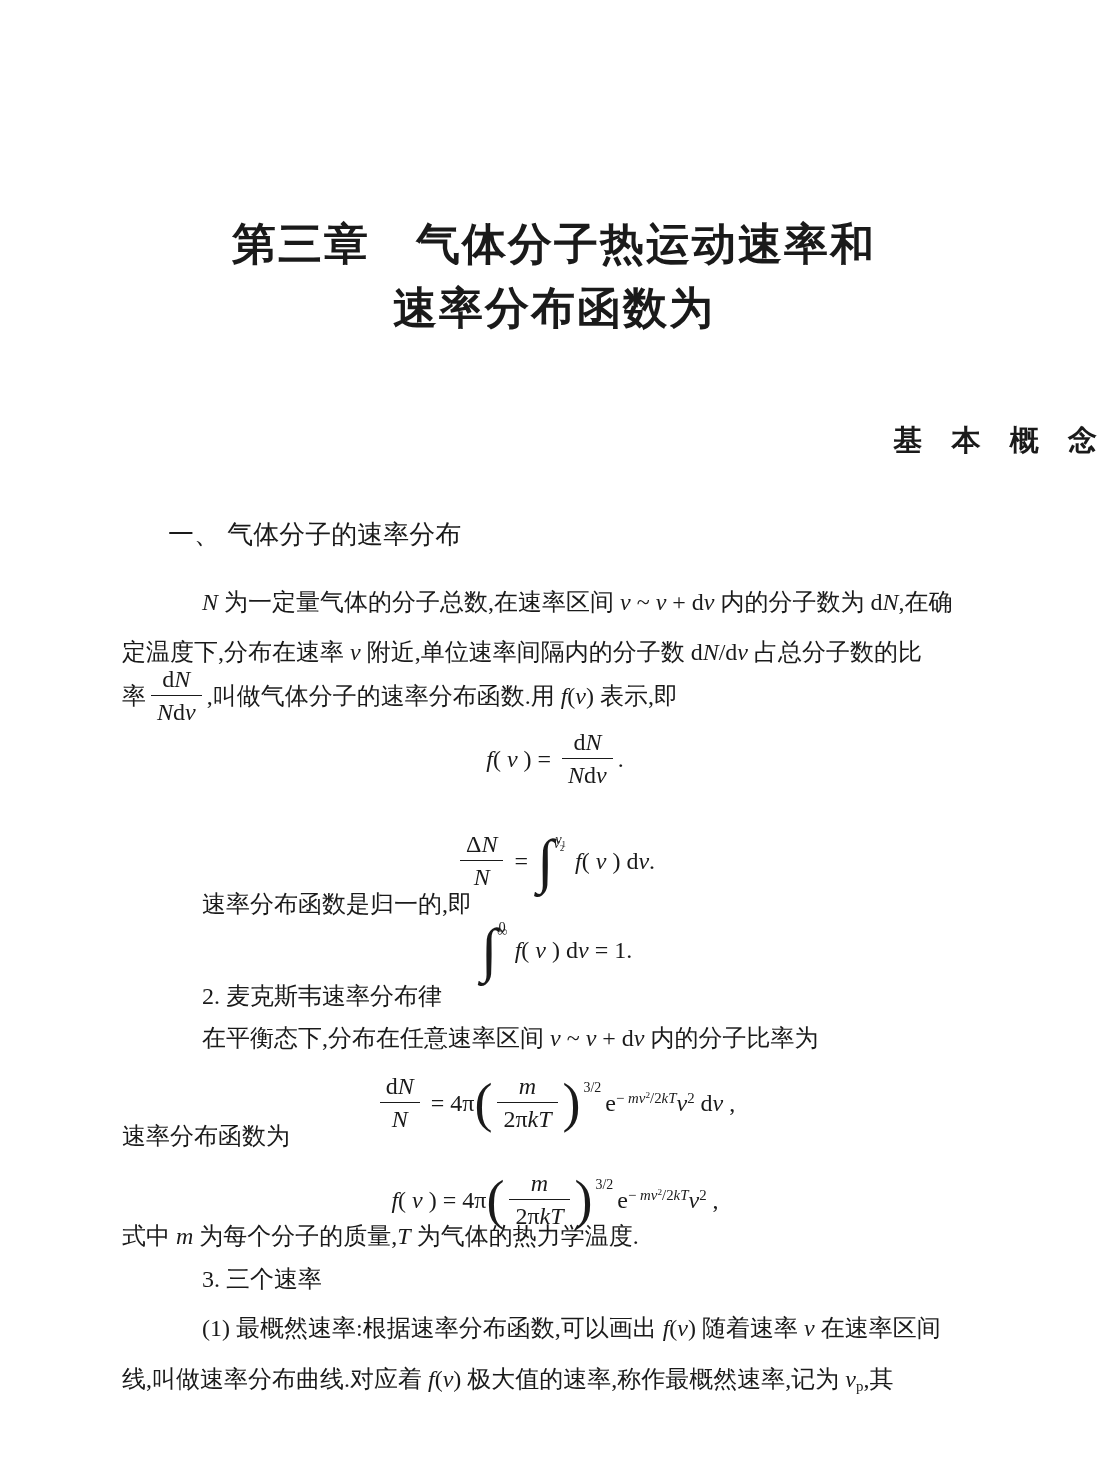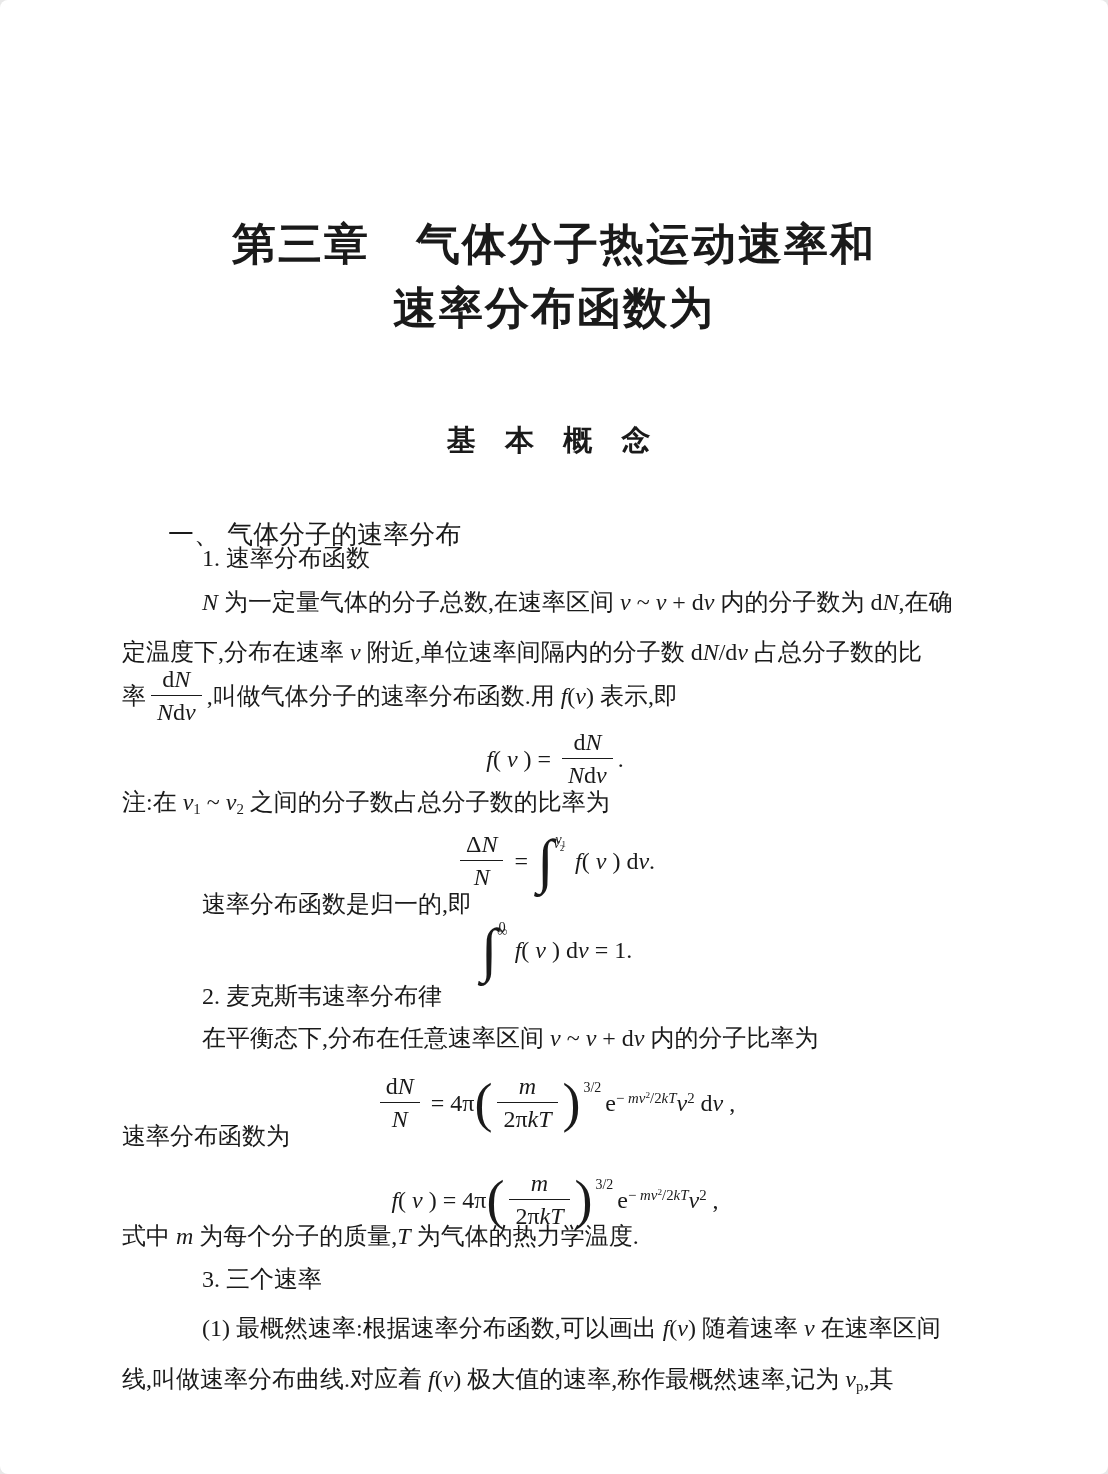--- a/index.html
+++ b/index.html
@@ -4,36 +4,35 @@
 <style>
   html,body{margin:0;padding:0;background:#e8e8e8;}
   .page{
     position:relative;
     width:1108px;height:1474px;
     background:#ffffff;
     color:#1a1a1a;
     font-family:"Liberation Serif","DejaVu Serif",serif;
     overflow:hidden;
     margin:0 auto;
-    border-radius:8px;
   }
   .row{
     position:absolute;left:122px;width:866px;
     font-size:24px;line-height:32px;
     white-space:nowrap;
   }
   .chapter-title{
     position:absolute;top:184px;left:0;width:100%;
     text-align:center;font-weight:bold;
     font-size:44px;line-height:64px;letter-spacing:2px;
   }
   .chapter-title span{display:block;}
   .section-heading{
     position:absolute;top:398px;left:0;width:100%;
-    text-align:center;font-weight:bold;
+    text-align:right;font-weight:bold;
     font-size:29px;line-height:36px;letter-spacing:11px;
   }
   .heading-one{
     position:absolute;top:492px;left:122px;width:866px;
     font-family:"Liberation Sans","DejaVu Sans",sans-serif;
     font-weight:400;font-size:26px;line-height:32px;
     padding-left:46px;box-sizing:border-box;white-space:nowrap;
   }
   .indent{padding-left:80px;box-sizing:border-box;}
   .frow{text-align:center;line-height:74px;}
@@ -71,35 +70,33 @@
 
   <h1 class="chapter-title">
     <span>第三章　气体分子热运动速率和</span>
     <span>速率分布函数为</span>
   </h1>
 
   <h2 class="section-heading">基 本 概 念</h2>
 
   <h3 class="heading-one">一、 气体分子的速率分布</h3>
 
-  <div class="row indent" style="top:542px">1. 速率分布函数</div>
 
   <div class="row indent" style="top:586px"><span class="it">N</span><span> 为一定量气体的分子总数,在速率区间 </span><span class="it">v</span><span> ~ </span><span class="it">v</span><span> + d</span><span class="it">v</span><span> 内的分子数为 d</span><span class="it">N</span><span>,在确</span></div>
   <div class="row" style="top:636px"><span>定温度下,分布在速率 </span><span class="it">v</span><span> 附近,单位速率间隔内的分子数 d</span><span class="it">N</span><span>/d</span><span class="it">v</span><span> 占总分子数的比</span></div>
   <div class="row tallrow" style="top:653px"><span>率</span><span class="frac">
         <span class="fnum"><span>d</span><span class="it">N</span></span>
         <span class="fden"><span class="it">N</span><span>d</span><span class="it">v</span></span>
       </span><span>,叫做气体分子的速率分布函数.用 </span><span class="it">f</span><span>(</span><span class="it">v</span><span>) 表示,即</span></div>
 
   <div class="row frow" style="top:716px"><span class="it">f</span><span>( </span><span class="it">v</span><span> ) = </span><span class="frac">
         <span class="fnum"><span>d</span><span class="it">N</span></span>
         <span class="fden"><span class="it">N</span><span>d</span><span class="it">v</span></span>
       </span><span>.</span></div>
 
-  <div class="row" style="top:786px"><span>注:在 </span><span class="it">v</span><span class="sub">1</span><span> ~ </span><span class="it">v</span><span class="sub">2</span><span> 之间的分子数占总分子数的比率为</span></div>
 
   <div class="row frow" style="top:818px"><span class="frac">
         <span class="fnum"><span>Δ</span><span class="it">N</span></span>
         <span class="fden"><span class="it">N</span></span>
       </span><span> = </span><span class="intg">
         <span class="int-sign">∫</span>
         <span class="int-lims">
           <span class="int-hi"><span class="it">v</span><span class="sub">2</span></span>
           <span class="int-lo"><span class="it">v</span><span class="sub">1</span></span>
         </span>

